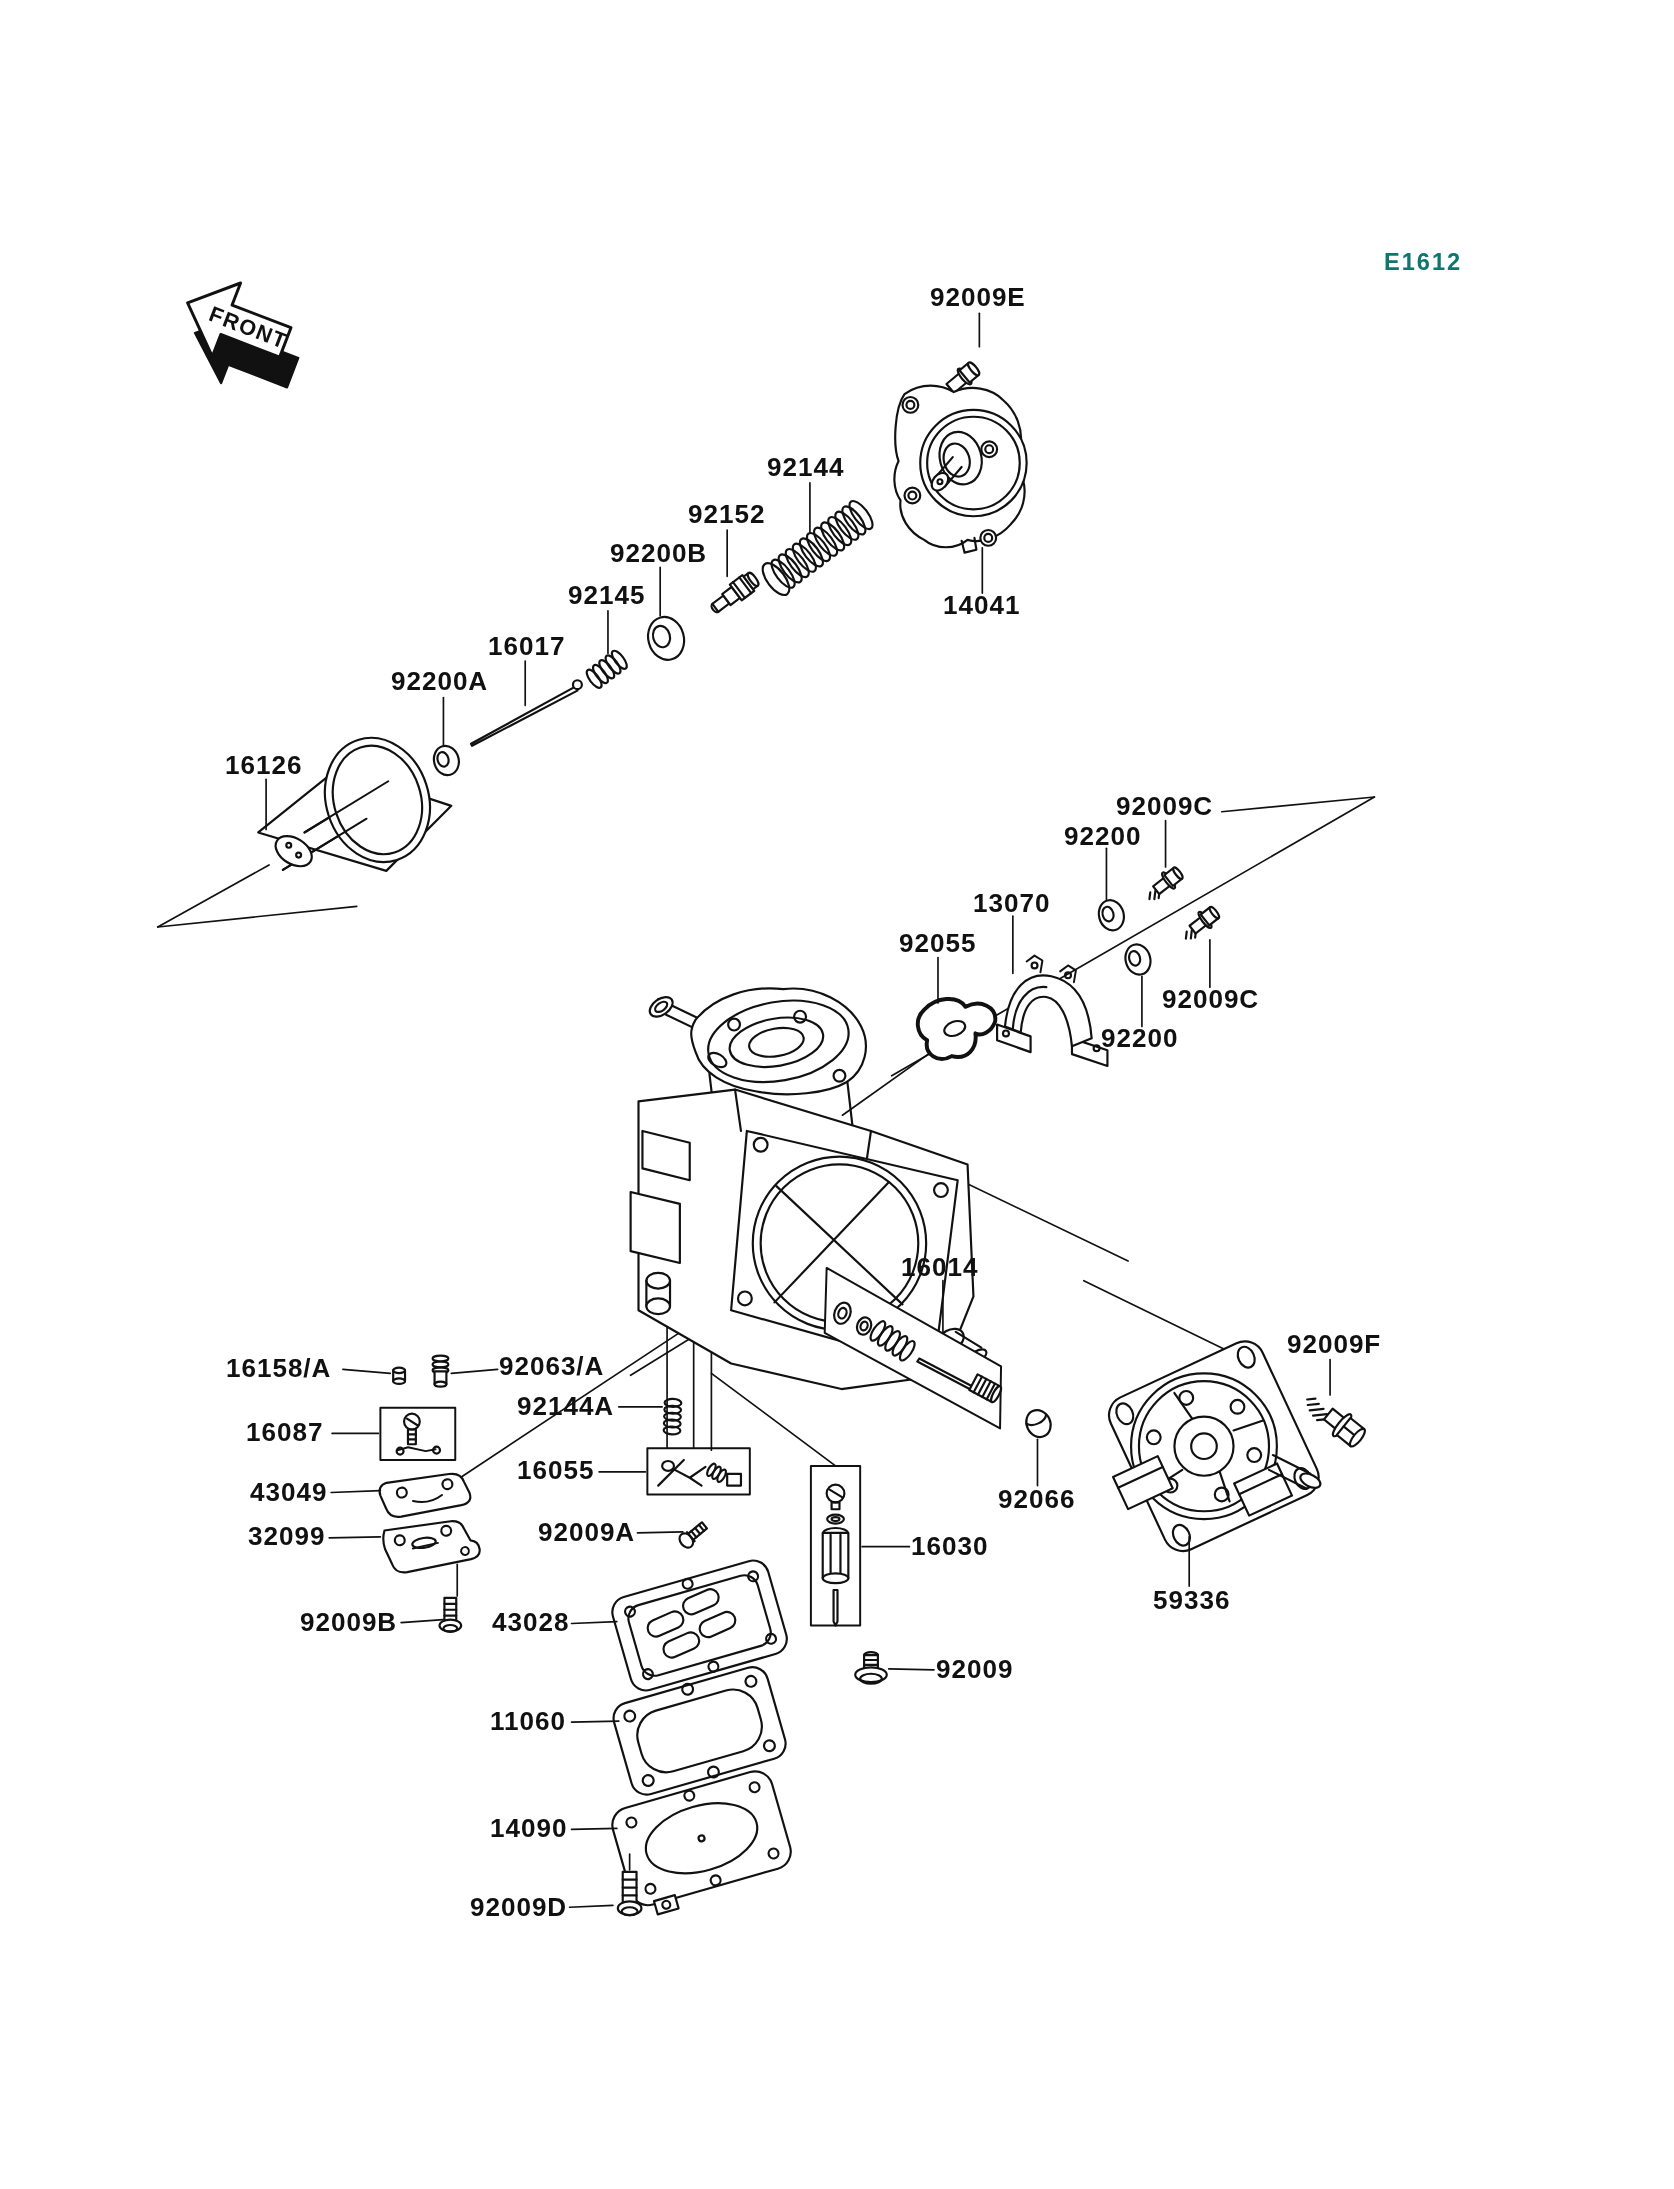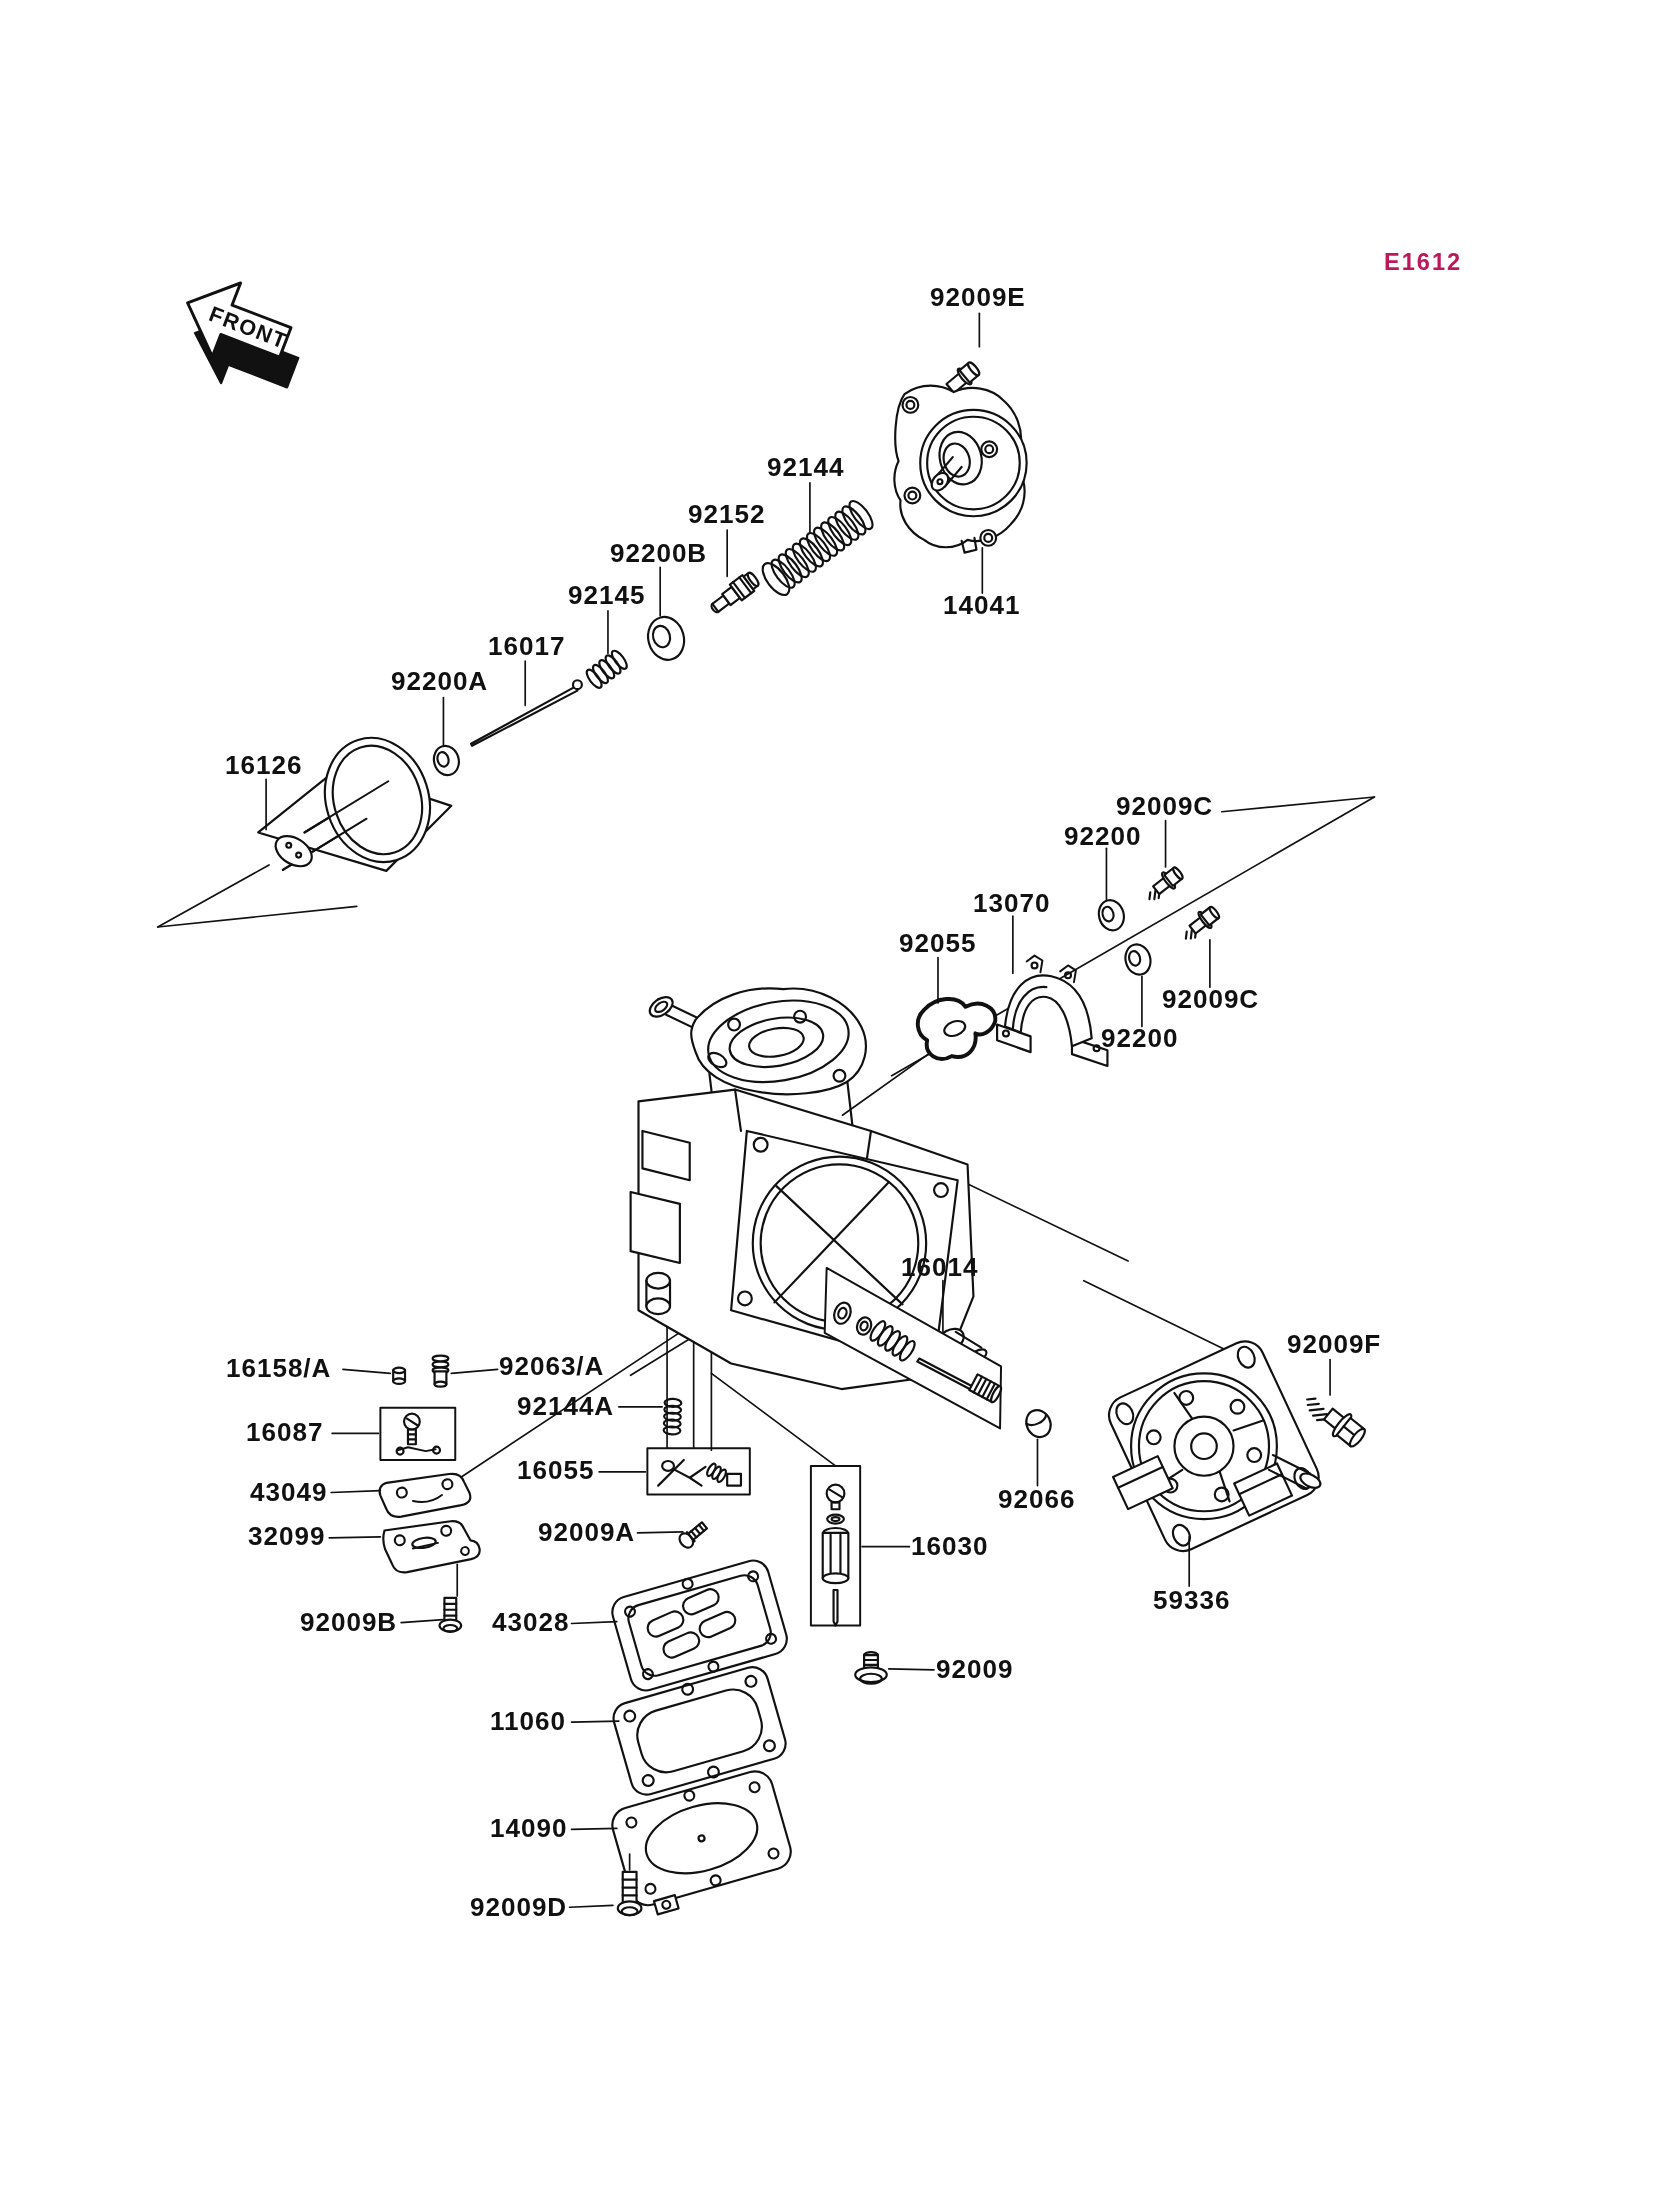--- a/index.html
+++ b/index.html
@@ -2,21 +2,21 @@
 <html><head>
 <meta charset="utf-8">
 <style>
   html,body{margin:0;padding:0;background:#fff;}
   #page{position:relative;width:1675px;height:2190px;background:#fff;overflow:hidden;
         font-family:"Liberation Sans",sans-serif;}
   svg{position:absolute;left:0;top:0;}
   .pl{position:absolute;font-weight:bold;font-size:26.6px;line-height:26.6px;
       letter-spacing:1px;color:#111;white-space:nowrap;transform:scaleX(.98);
       transform-origin:left top;}
-  .code{position:absolute;font-weight:bold;font-size:23.6px;letter-spacing:2px;color:#be185d;}
+  .code{position:absolute;font-weight:bold;font-size:23.6px;letter-spacing:2px;color:#0f766e;}
 </style>
 </head>
 <body>
 
 <div id="page">
 
 <svg width="1675" height="2190" viewBox="0 0 1700 2223" stroke="#111" fill="none" stroke-width="2.2" stroke-linecap="round" stroke-linejoin="round">
 
   <g stroke-width="1.7">
     <path d="M160,941 L273,878"></path>

